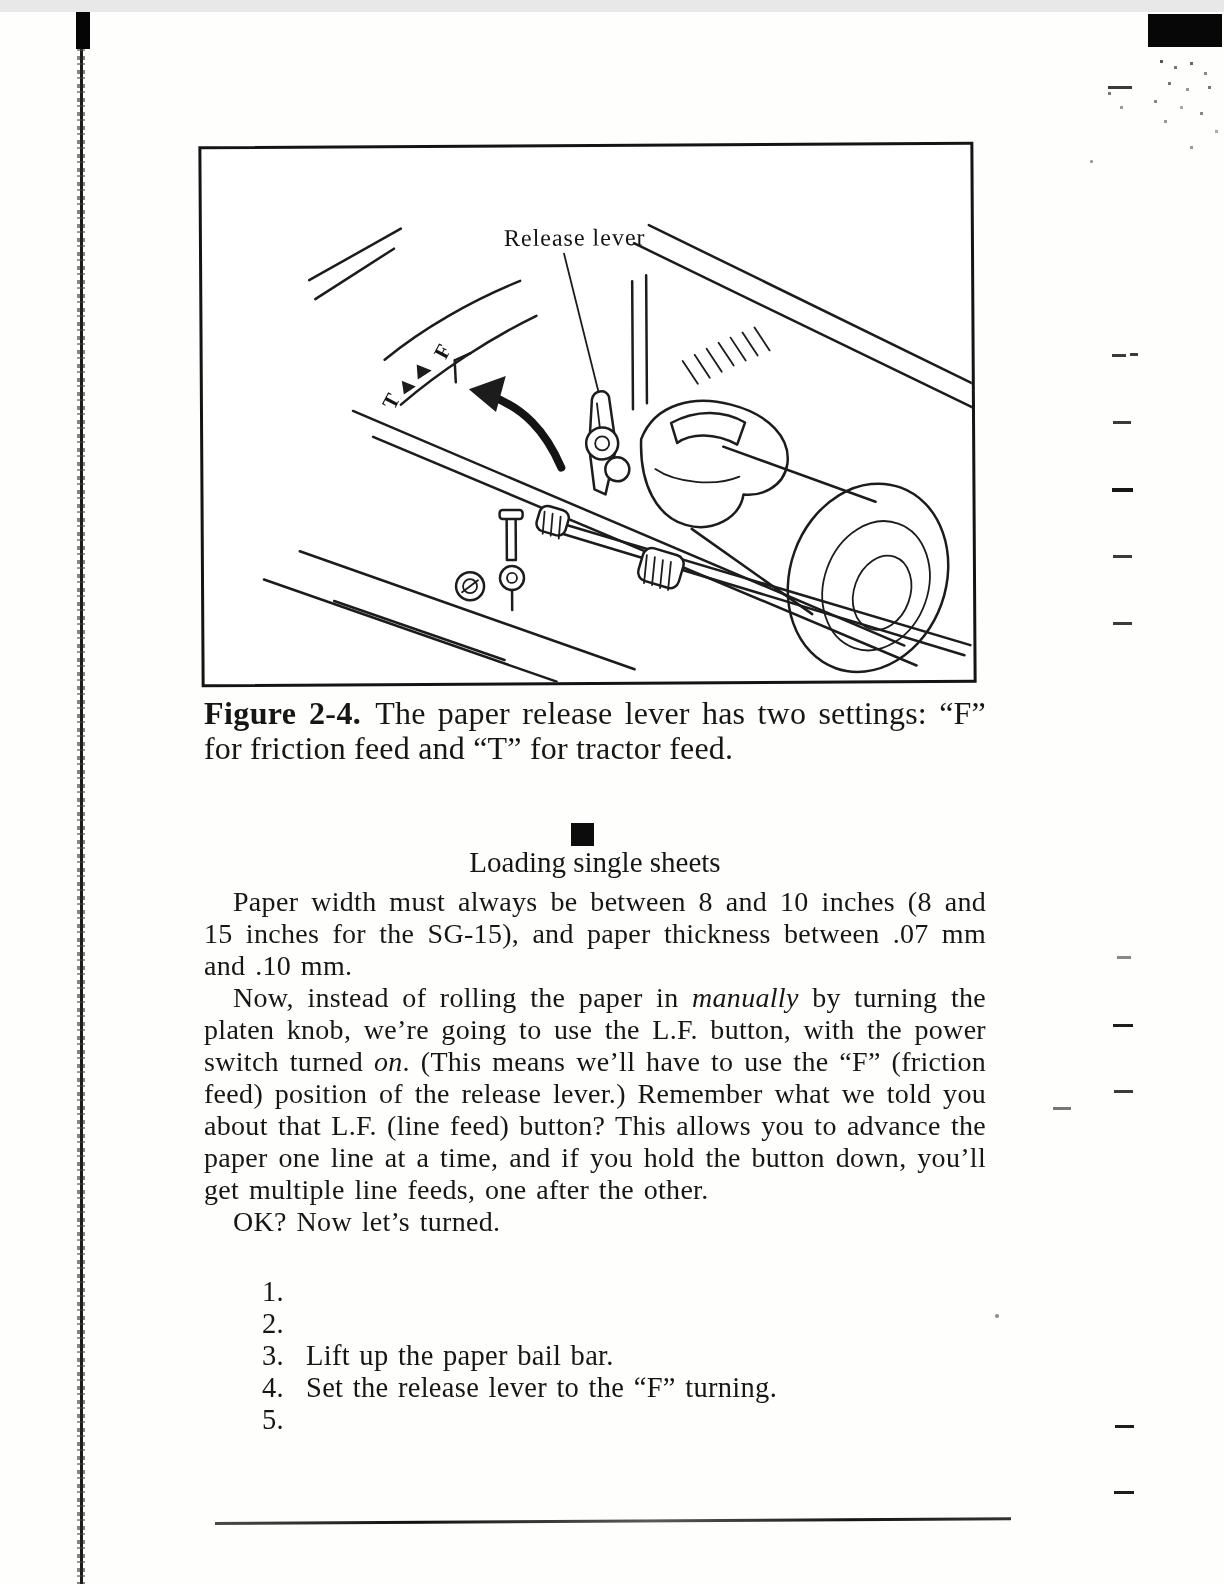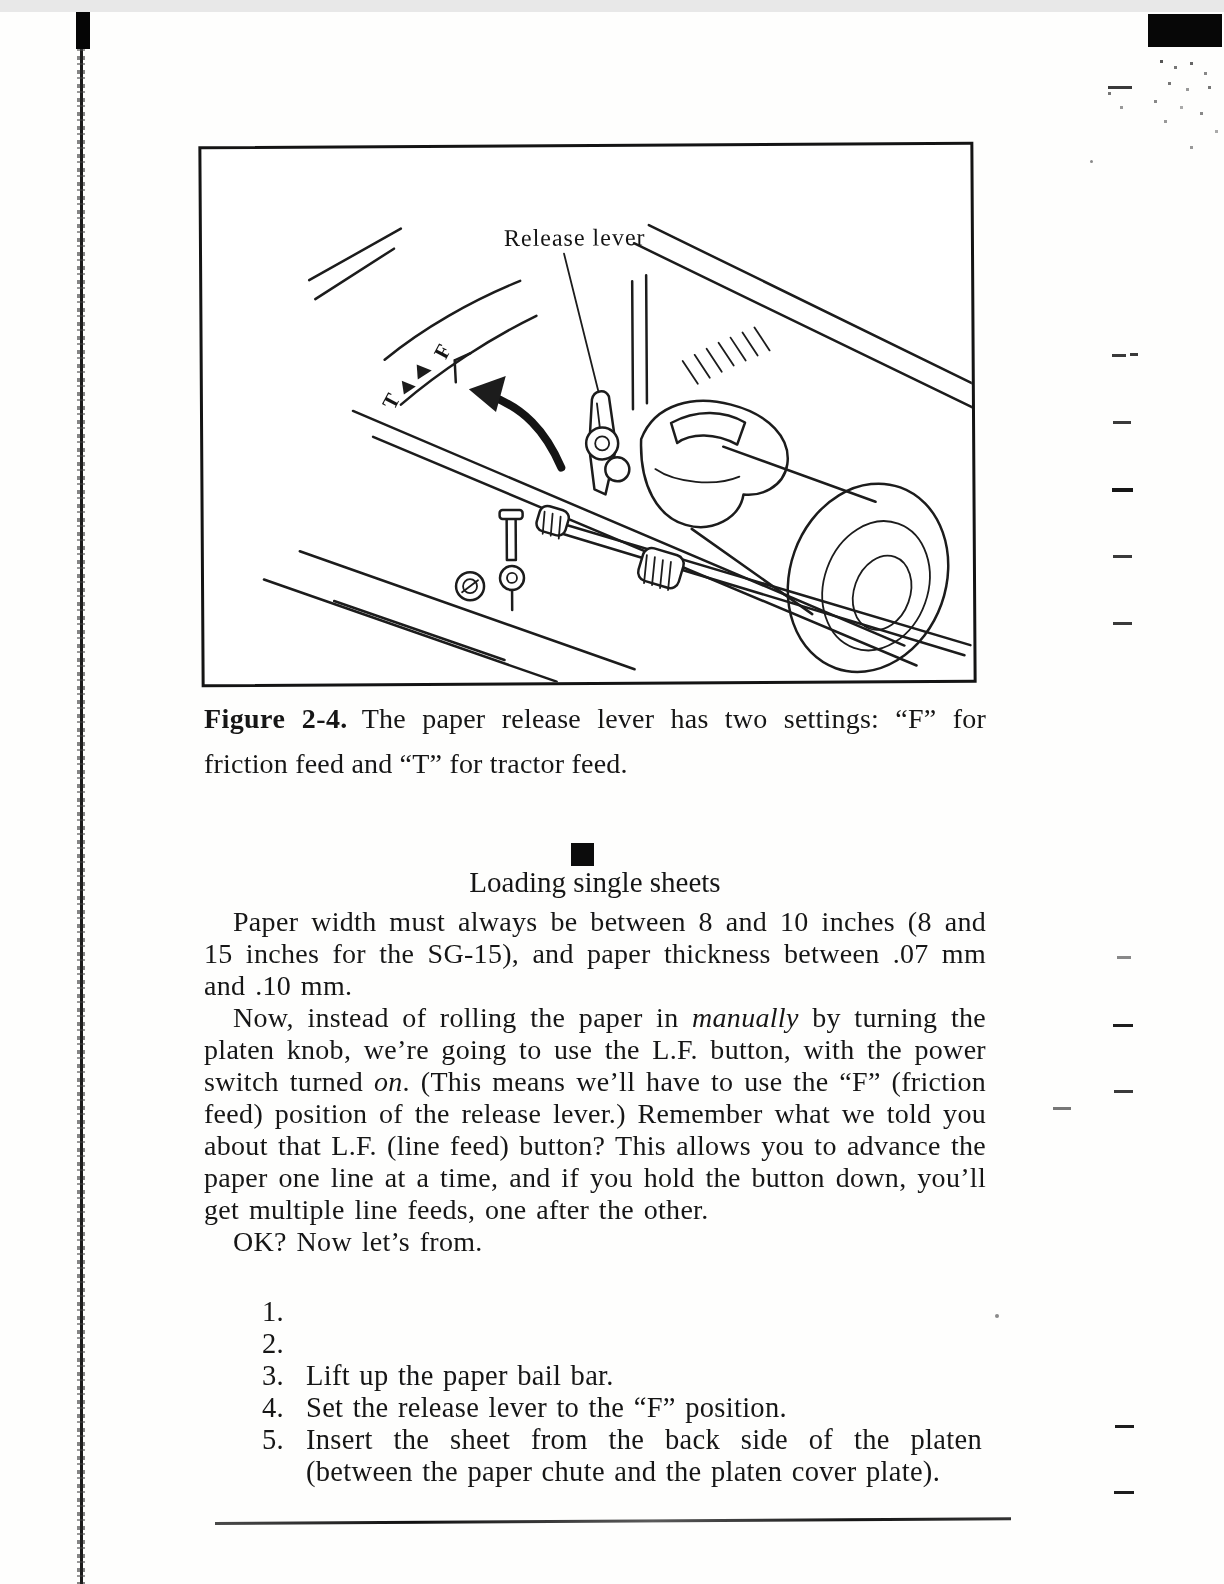--- a/index.html
+++ b/index.html
@@ -28,21 +28,21 @@
   }
   .figure-box svg{display:block;width:769px;height:535px;}
   .ink{stroke:#1c1c1c;fill:none;stroke-width:2.5;stroke-linecap:round;stroke-linejoin:round;}
   .ink-thin{stroke:#1c1c1c;fill:none;stroke-width:1.8;stroke-linecap:round;}
   .ink-fill{fill:#1c1c1c;stroke:none;}
   .ink-white{stroke:#1c1c1c;fill:#fff;stroke-width:2.5;stroke-linejoin:round;}
   .fig-text{font-family:"Liberation Serif",serif;font-size:24px;fill:#141414;letter-spacing:1px;}
   .fig-letter{font-family:"Liberation Serif",serif;font-size:21px;font-weight:bold;fill:#141414;}
   
   .text-col{position:absolute;left:204px;top:684px;width:782px;}
-  .caption{margin:0;font-size:28px;line-height:45px;text-align:justify;letter-spacing:.2px;}
+  .caption{margin:0;font-size:32px;line-height:35px;text-align:justify;letter-spacing:.2px;}
   .caption b{margin-right:14px;letter-spacing:.4px;}
   .heading{margin:57px 0 0 0;display:flex;align-items:center;font-size:29px;font-weight:normal;flex-direction:column;}
   .bullet{width:23px;height:23px;background:#0c0c0c;margin-right:26px;flex:none;}
   .body{margin:0;font-size:28px;line-height:32px;text-align:justify;
         letter-spacing:.3px;word-spacing:2.5px;}
   .indent{text-indent:29px;}
   .first-body{margin-top:7px;}
   .steps{margin-top:38px;}
   .step{display:flex;font-size:28.5px;line-height:32px;letter-spacing:.3px;word-spacing:2px;}
   .step-num{width:44px;margin-left:58px;flex:none;}
@@ -170,40 +170,39 @@
 
     <div class="heading">
       <span class="bullet"></span>
       <span>Loading single sheets</span>
     </div>
 
     <p class="body indent first-body">Paper width must always be between 8 and 10 inches (8 and 15 inches for the SG-15), and paper thickness between .07 mm and .10 mm.</p>
 
     <p class="body indent"><span>Now, instead of rolling the paper in </span><em>manually</em><span> by turning the platen knob, we’re going to use the L.F. button, with the power switch turned </span><em>on</em><span>. (This means we’ll have to use the “F” (friction feed) position of the release lever.) Remember what we told you about that L.F. (line feed) button? This allows you to advance the paper one line at a time, and if you hold the button down, you’ll get multiple line feeds, one after the other.</span></p>
 
-    <p class="body indent">OK? Now let’s from.</p>
+    <p class="body indent">OK? Now let’s turned.</p>
 
     <div class="steps">
       <div class="step">
         <span class="step-num">1.</span>
       </div>
       <div class="step">
         <span class="step-num">2.</span>
       </div>
       <div class="step">
         <span class="step-num">3.</span>
         <span class="step-text">Lift up the paper bail bar.</span>
       </div>
       <div class="step">
         <span class="step-num">4.</span>
-        <span class="step-text">Set the release lever to the “F” position.</span>
+        <span class="step-text">Set the release lever to the “F” turning.</span>
       </div>
       <div class="step">
         <span class="step-num">5.</span>
-        <span class="step-text">Insert the sheet from the back side of the platen (between the paper chute and the platen cover plate).</span>
       </div>
     </div>
   </div>
 
   <div class="foot-rule"></div>
   <div class="page-num">14</div>
   <div class="blue-line"></div>
 
 </div>
 

